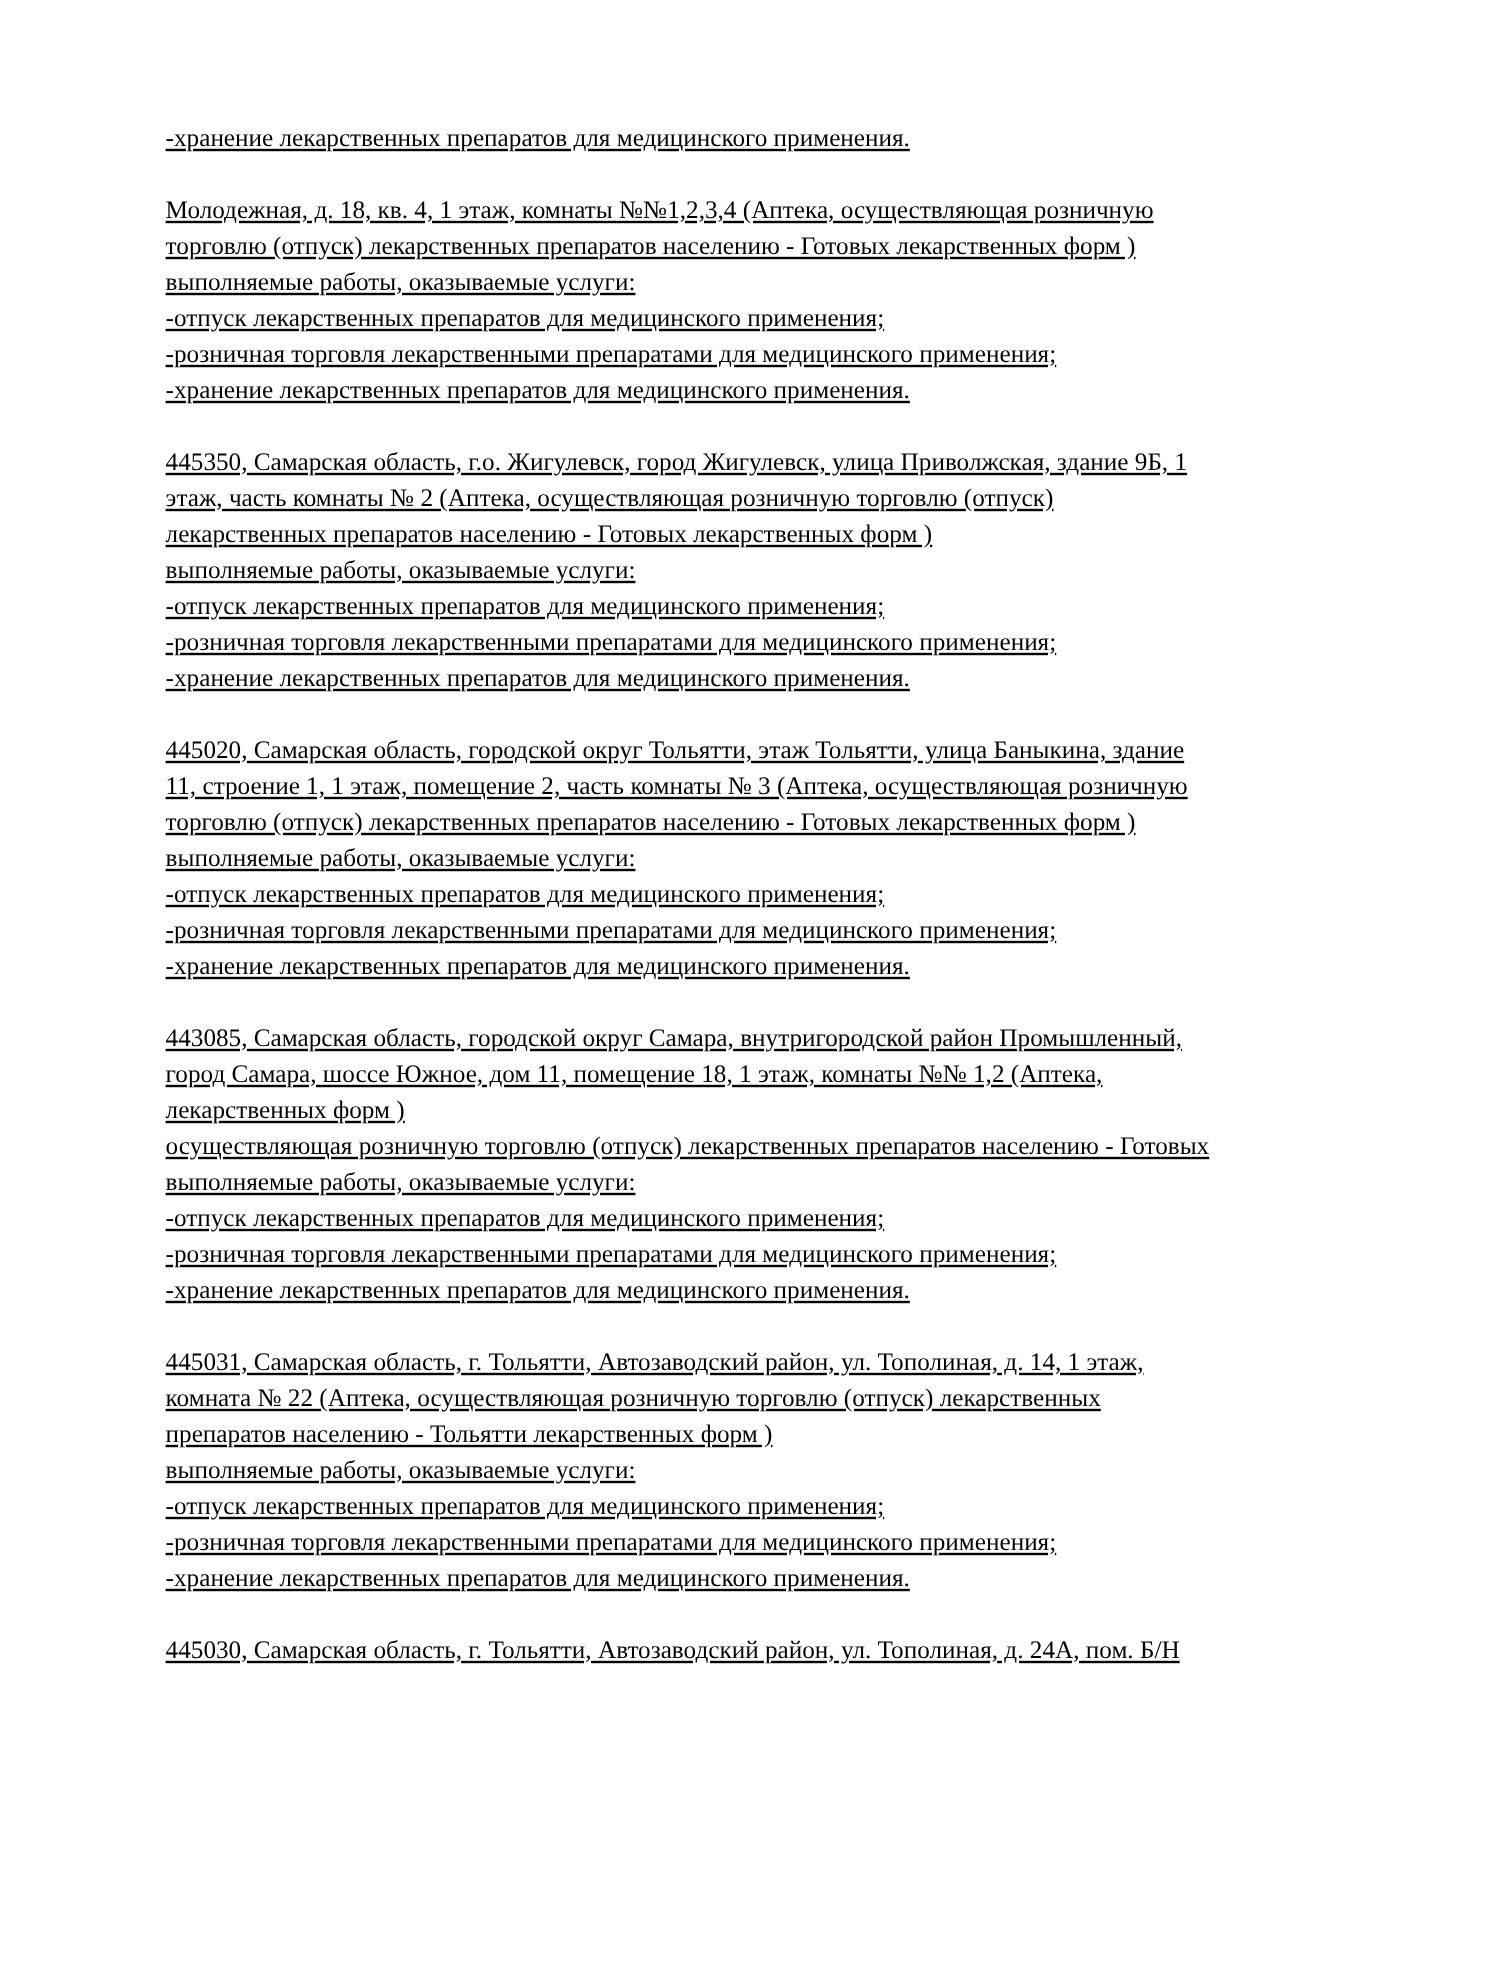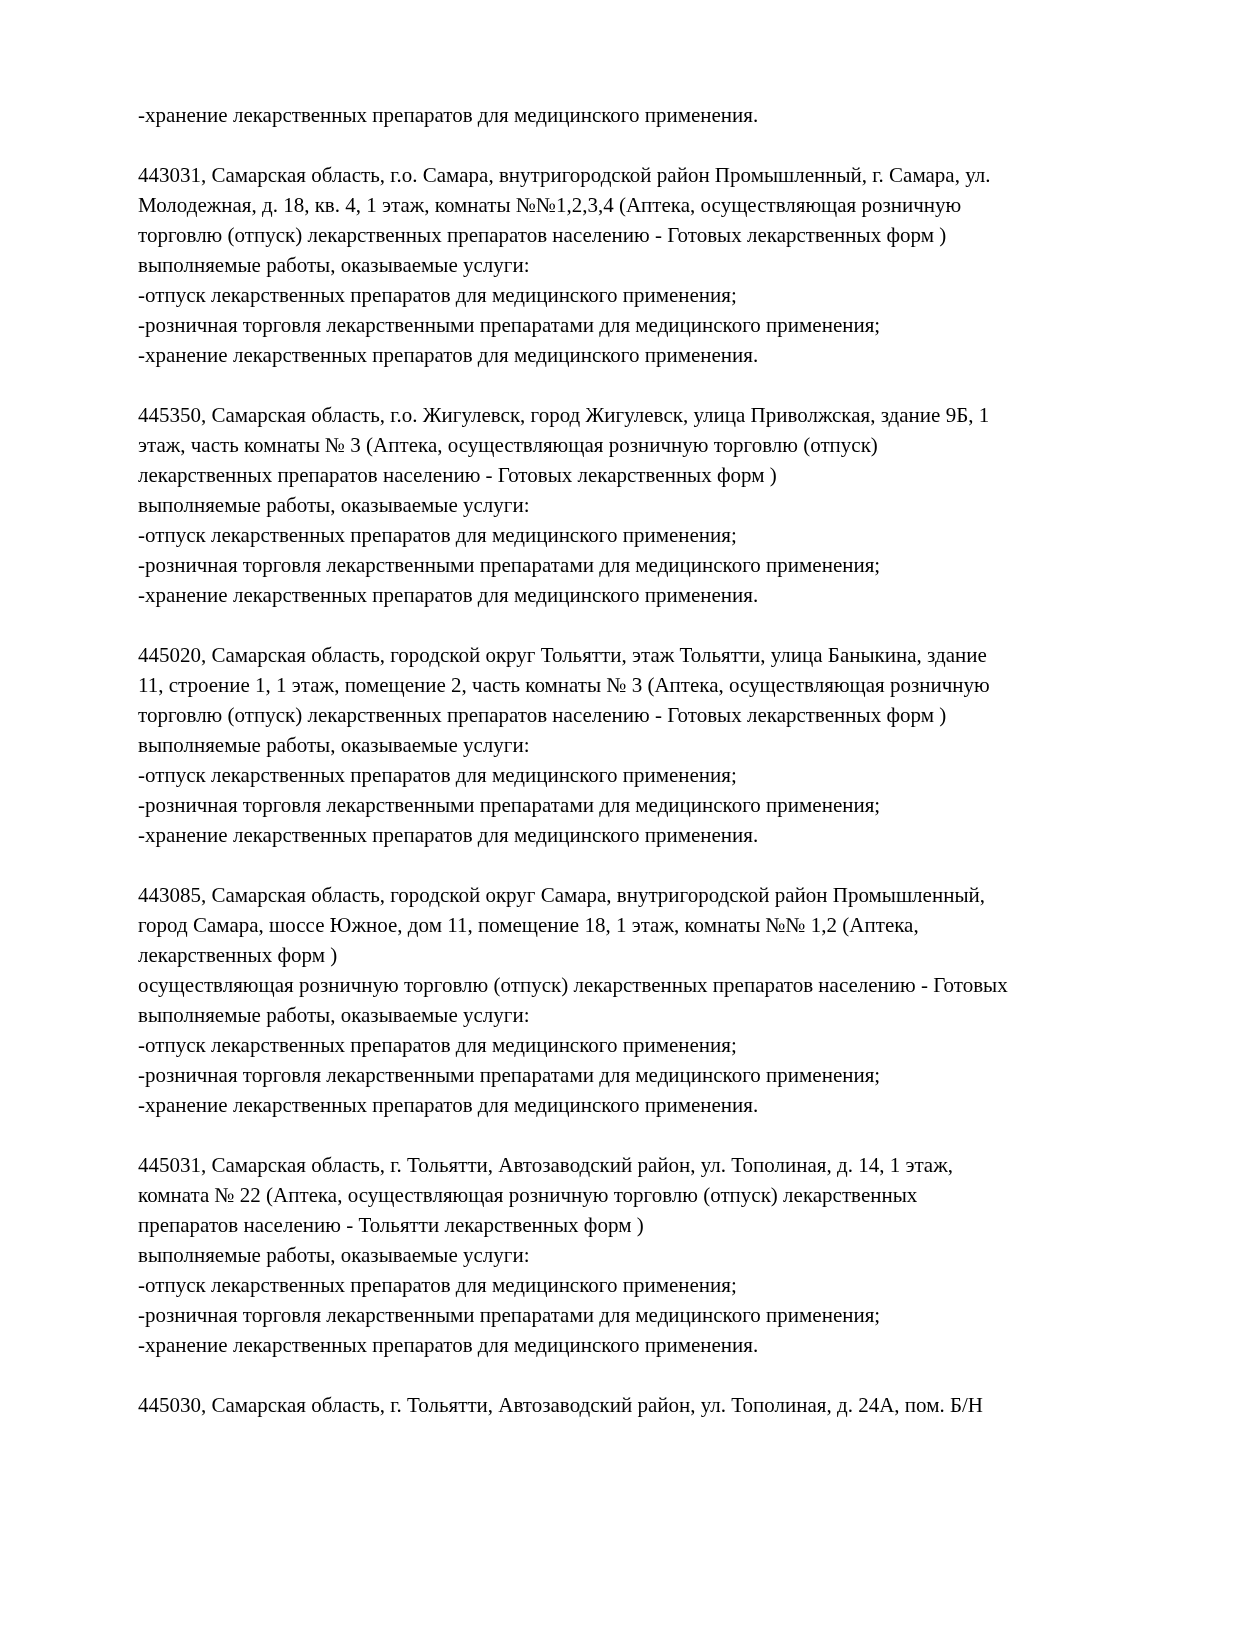--- a/index.html
+++ b/index.html
@@ -23,47 +23,47 @@
     width: 1010px;
   }
   .line {
     line-height: 30px;
     height: 30px;
     white-space: nowrap;
     letter-spacing: 0px;
   }
   .paragraph {
     margin: 0 0 30px 0; 
+    text-decoration: underline;
   }
   .paragraph:last-child {
     margin-bottom: 0;
   }
 </style>
 </head>
 <body>
 
 <div class="doc">
 
   <div class="paragraph">
     <div class="line">-хранение лекарственных препаратов для медицинского применения.</div>
   </div>
 
   <div class="paragraph">
-    <div class="line">443031, Самарская область, г.о. Самара, внутригородской район Промышленный, г. Самара, ул.</div>
     <div class="line">Молодежная, д. 18, кв. 4, 1 этаж, комнаты №№1,2,3,4 (Аптека, осуществляющая розничную</div>
     <div class="line">торговлю (отпуск) лекарственных препаратов населению - Готовых лекарственных форм )</div>
     <div class="line">выполняемые работы, оказываемые услуги:</div>
     <div class="line">-отпуск лекарственных препаратов для медицинского применения;</div>
     <div class="line">-розничная торговля лекарственными препаратами для медицинского применения;</div>
     <div class="line">-хранение лекарственных препаратов для медицинского применения.</div>
   </div>
 
   <div class="paragraph">
     <div class="line">445350, Самарская область, г.о. Жигулевск, город Жигулевск, улица Приволжская, здание 9Б, 1</div>
-    <div class="line">этаж, часть комнаты № 3 (Аптека, осуществляющая розничную торговлю (отпуск)</div>
+    <div class="line">этаж, часть комнаты № 2 (Аптека, осуществляющая розничную торговлю (отпуск)</div>
     <div class="line">лекарственных препаратов населению - Готовых лекарственных форм )</div>
     <div class="line">выполняемые работы, оказываемые услуги:</div>
     <div class="line">-отпуск лекарственных препаратов для медицинского применения;</div>
     <div class="line">-розничная торговля лекарственными препаратами для медицинского применения;</div>
     <div class="line">-хранение лекарственных препаратов для медицинского применения.</div>
   </div>
 
   <div class="paragraph">
     <div class="line">445020, Самарская область, городской округ Тольятти, этаж Тольятти, улица Баныкина, здание</div>
     <div class="line">11, строение 1, 1 этаж, помещение 2, часть комнаты № 3 (Аптека, осуществляющая розничную</div>

